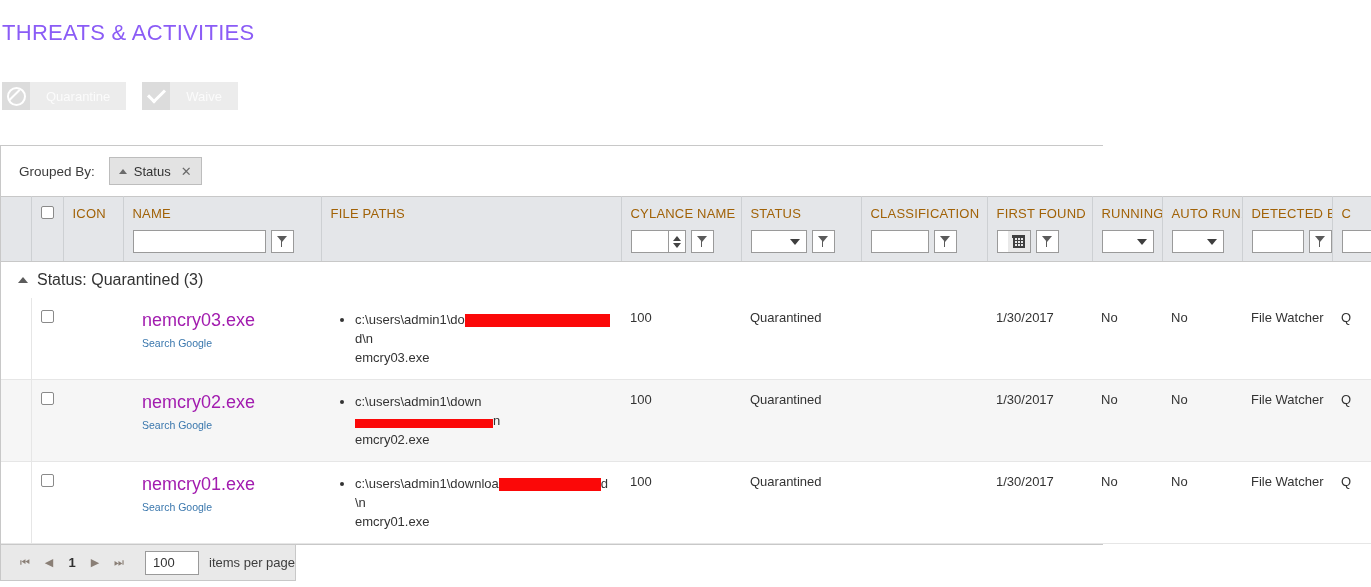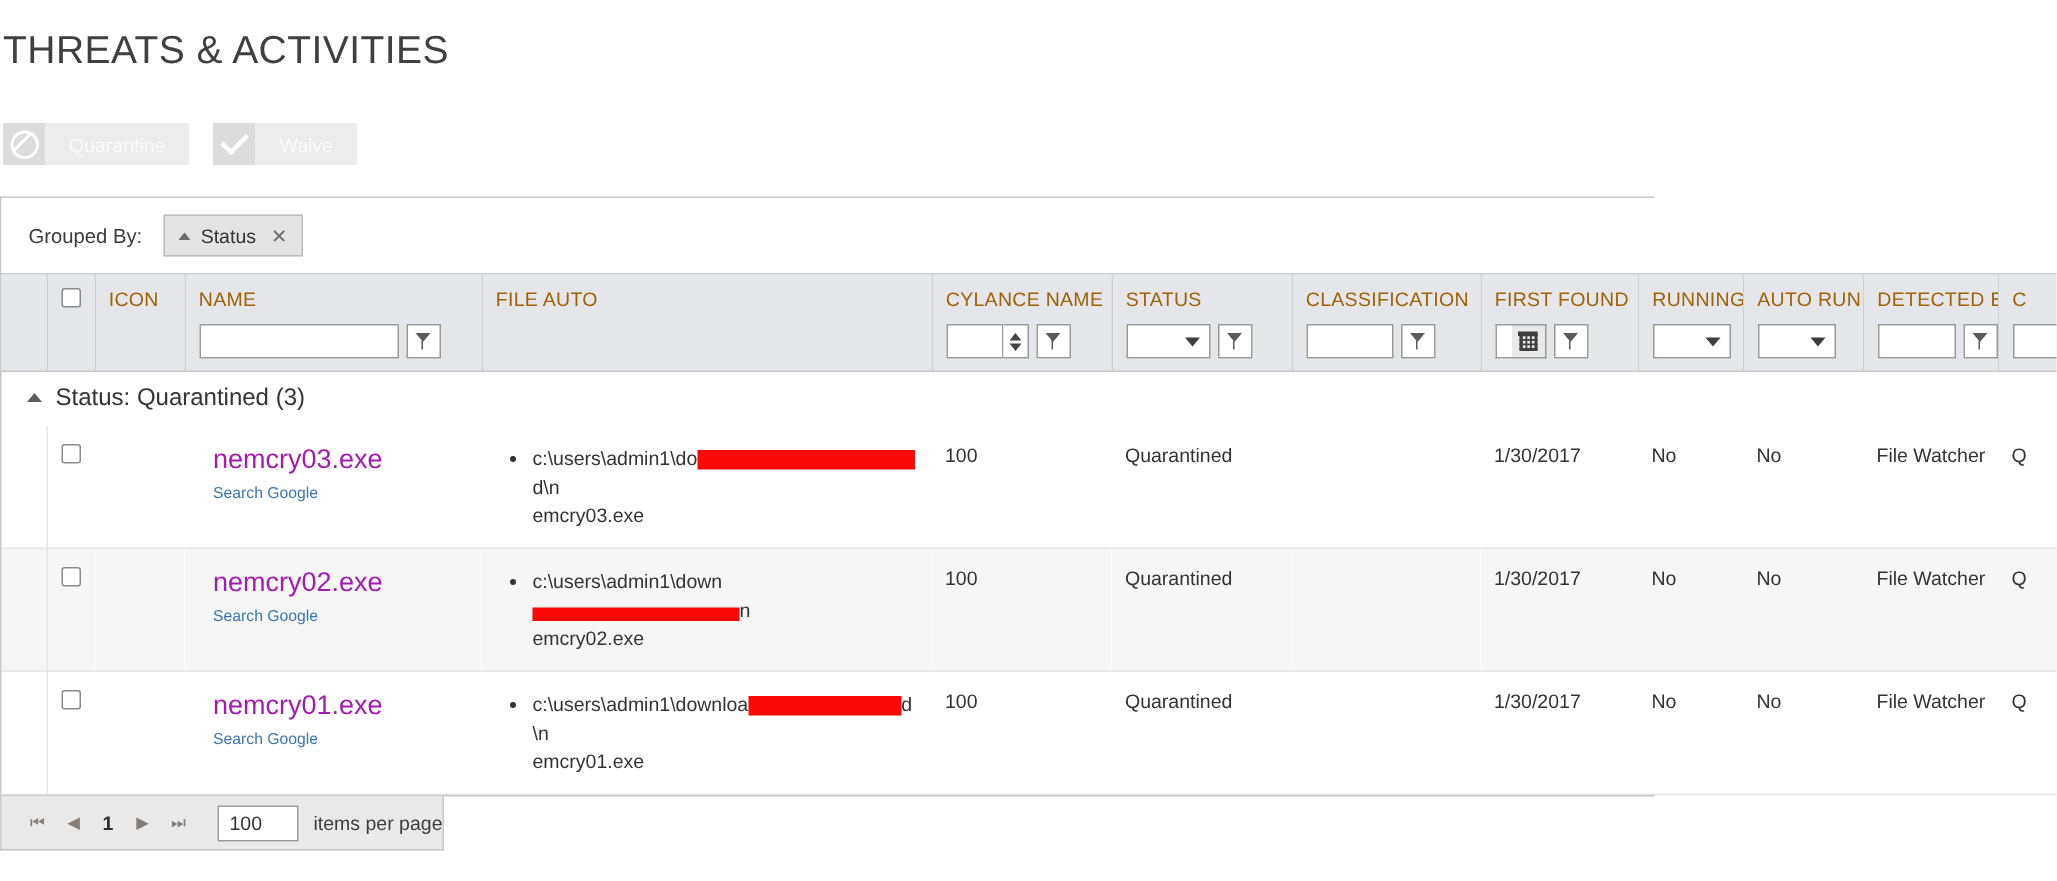--- a/index.html
+++ b/index.html
@@ -12,23 +12,23 @@
     width: 1371px;
     height: 587px;
     overflow: hidden;
     font-family: "Liberation Sans", sans-serif;
     color: #333333;
     -webkit-font-smoothing: antialiased;
   }
 
   
   .page-title {
-    font-size: 26px;
+    font-size: 22px;
     font-weight: 400;
-    color: #404040;
+    color: #8b5cf6;
     letter-spacing: 0.3px;
     padding: 16px 0 0 2px;
     line-height: 34px;
   }
 
   
   .tabs {
     display: flex;
     align-items: flex-end;
     height: 34px;
@@ -111,21 +111,21 @@
     width: 14px;
     height: 7px;
     border-left: 3px solid #ffffff;
     border-bottom: 3px solid #ffffff;
     transform: rotate(-45deg);
     margin-bottom: 4px;
   }
 
   
   .grid-wrap {
-    margin-top: 21px;
+    margin-top: 35px;
     border: 1px solid #c8c8c8;
     border-right: none;
     background: #ffffff;
     width: 1103px;
     box-sizing: border-box;
   }
   .groupbar {
     height: 50px;
     display: flex;
     align-items: center;
@@ -498,21 +498,21 @@
           <span class="hdr-text">NAME</span>
           <span class="filter-row">
             <input class="f-input" style="width: 133px;" value="">
             <span class="f-btn">
                   <span class="funnel"></span>
                 </span>
           </span>
         </th>
 
         <th>
-          <span class="hdr-text">FILE AUTO</span>
+          <span class="hdr-text">FILE PATHS</span>
         </th>
 
         <th>
           <span class="hdr-text">CYLANCE NAME</span>
           <span class="filter-row">
             <input class="f-input" style="width: 38px;" value="">
             <span class="spin">
                   <i class="up"></i>
                   <i class="dn"></i>
                 </span>

